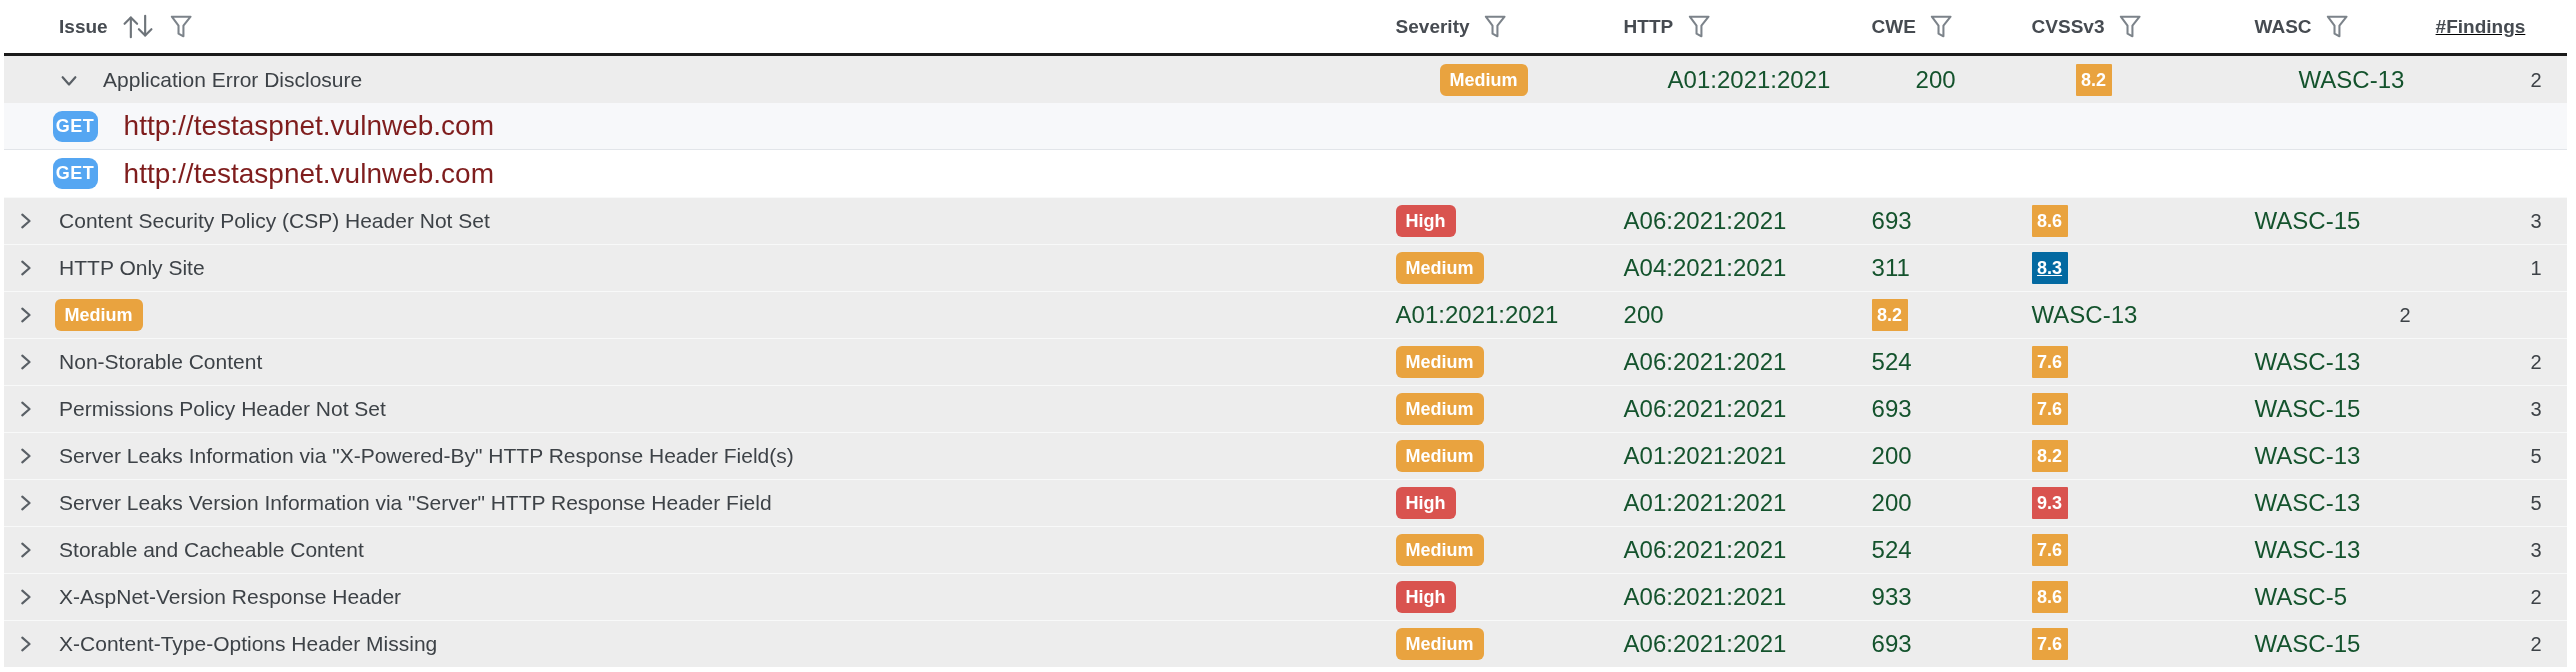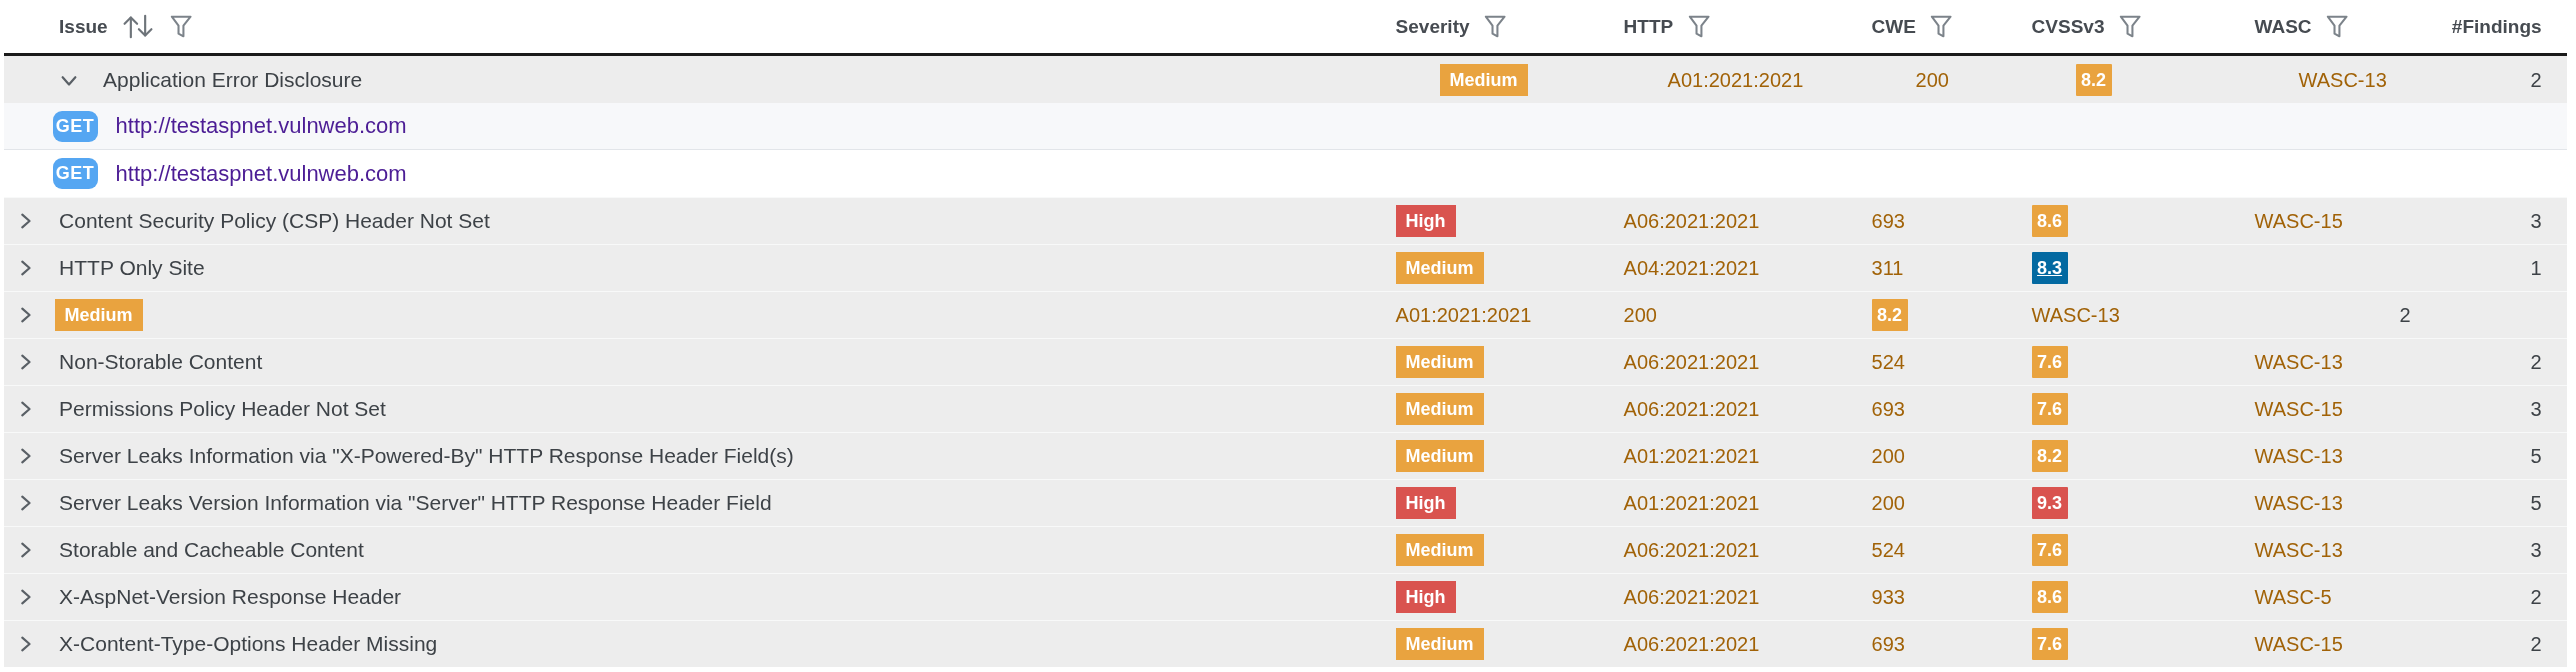--- a/index.html
+++ b/index.html
@@ -12,52 +12,52 @@
     display: grid;
     grid-template-columns: 51px 1341px 228px 248px 160px 223px 181px 1fr;
     align-items: center;
   }
 
   
   .header-row { height: 56px; border-bottom: 3.6px solid #1a1a1a; background: #fff; }
   .h-cell { display: flex; align-items: center; gap: 13.5px; }
   .h-label { font-size: 19px; font-weight: 600; color: #464b51; white-space: nowrap; }
   .h-issue { padding-left: 4.5px; text-align: center; }
-  .h-findings { justify-content: flex-end; padding-right: 25px; }
+  .h-findings { justify-content: flex-start; padding-right: 25px; text-decoration: underline; }
   .icon-btn { display: inline-flex; align-items: center; }
 
   
   .row { height: 47px; background: #ededed; border-top: 1.8px solid #f8f9f9; cursor: default; }
   .row.first { border-top-color: transparent; padding-left: 44px; }
   .chevron-cell { padding-left: 11.7px; display: flex; align-items: center; }
   .row.expanded .chev-svg { transform: rotate(90deg); }
   .issue-cell { padding-left: 4.5px; font-size: 21px; color: #3d4247; white-space: nowrap; overflow: hidden; }
-  .val { font-size: 20px; color: #a16207; white-space: nowrap; }
+  .val { font-size: 24px; color: #14532d; white-space: nowrap; }
   .findings-cell { text-align: right; padding-right: 25px; font-size: 20px; color: #3d4247; }
 
   .sev-badge {
     display: inline-flex; align-items: center;
-    height: 32.5px; padding: 0 10px; border-radius: 0;
+    height: 32.5px; padding: 0 10px; border-radius: 6px;
     color: #fff; font-size: 18px; font-weight: 600; white-space: nowrap;
   }
   .cvss-badge {
     display: inline-flex; align-items: center; justify-content: center;
     min-width: 36px; height: 32.5px; border-radius: 1px;
     color: #fff; font-size: 18px; font-weight: 600;
   }
 
   
   .subrow { height: 47px; display: flex; align-items: center; padding-left: 49px; background: #ffffff; }
   .subrow.alt { background: #f7f8fa; border-bottom: 1.8px solid #e2e5e9; }
   .method-badge {
     width: 45px; height: 31px; border-radius: 9px;
     color: #fff; font-weight: 700; font-size: 18px; letter-spacing: 0.5px;
     display: inline-flex; align-items: center; justify-content: center;
   }
-  .url { margin-left: 18px; font-size: 22px; color: #4c1d95; white-space: nowrap; }
+  .url { margin-left: 26px; font-size: 28px; color: #7f1d1d; white-space: nowrap; }
 
   svg { display: block; }
 </style>
 </head>
 <body>
 
 <div class="table">
 
   <div class="grid header-row">
     <div></div>

